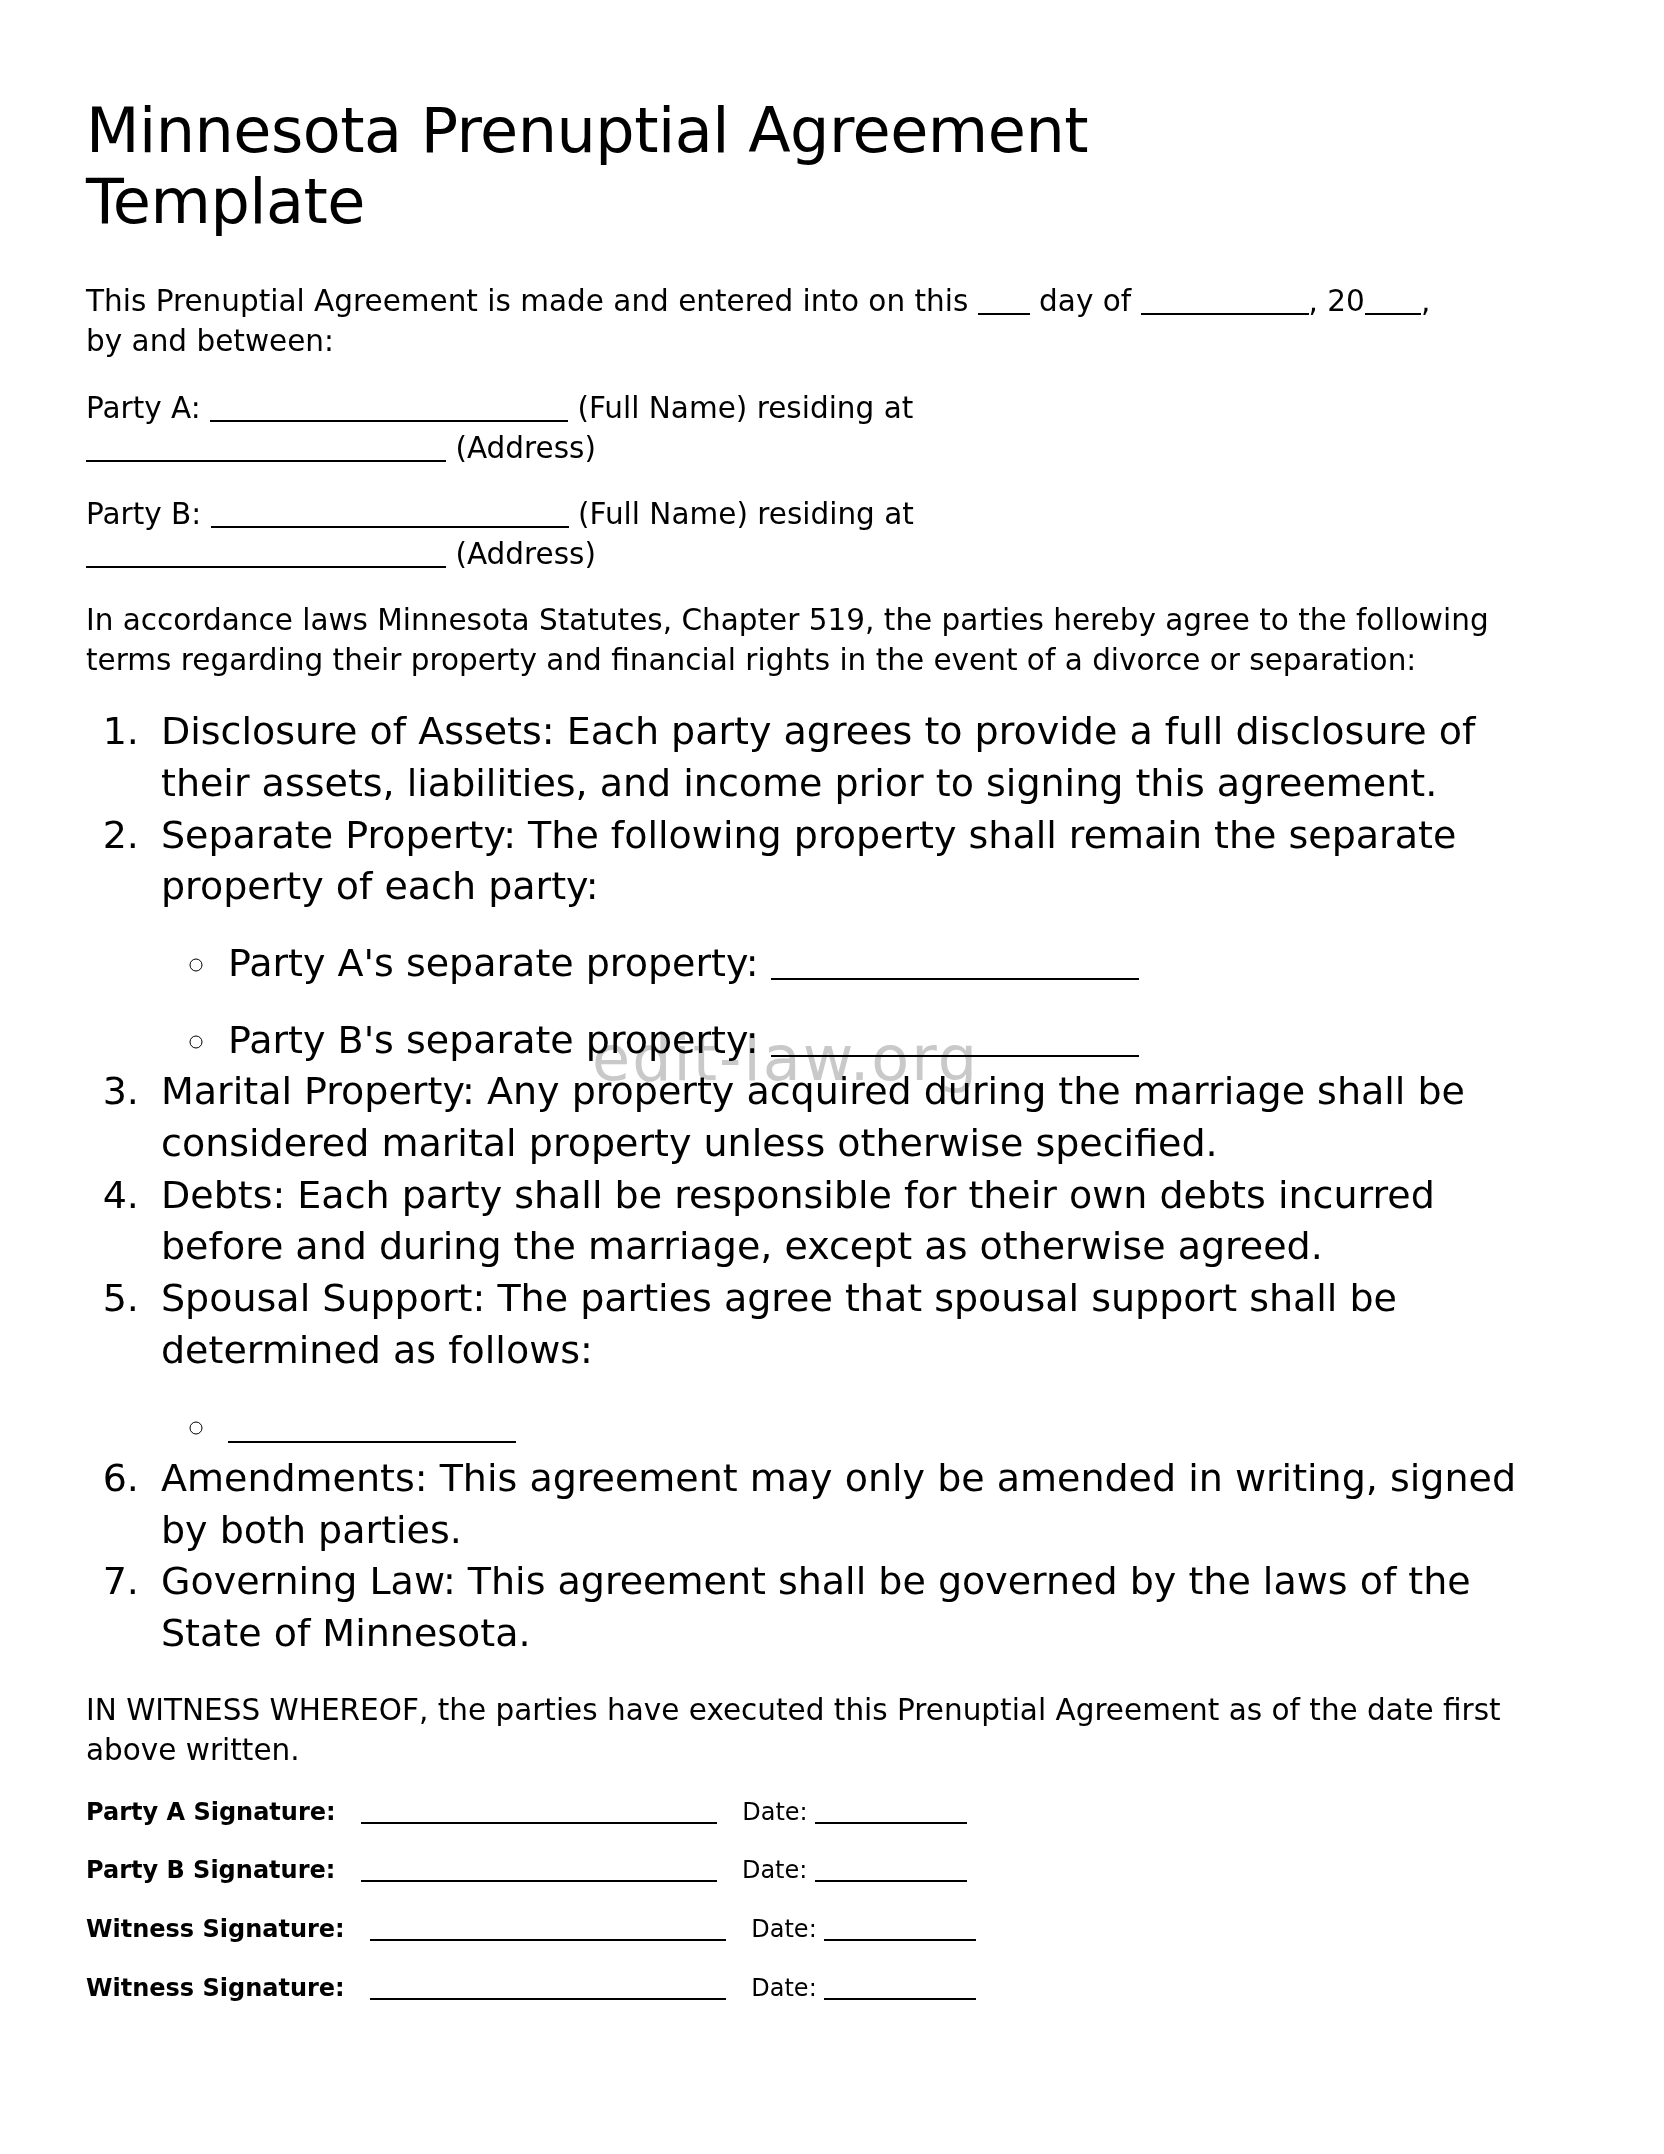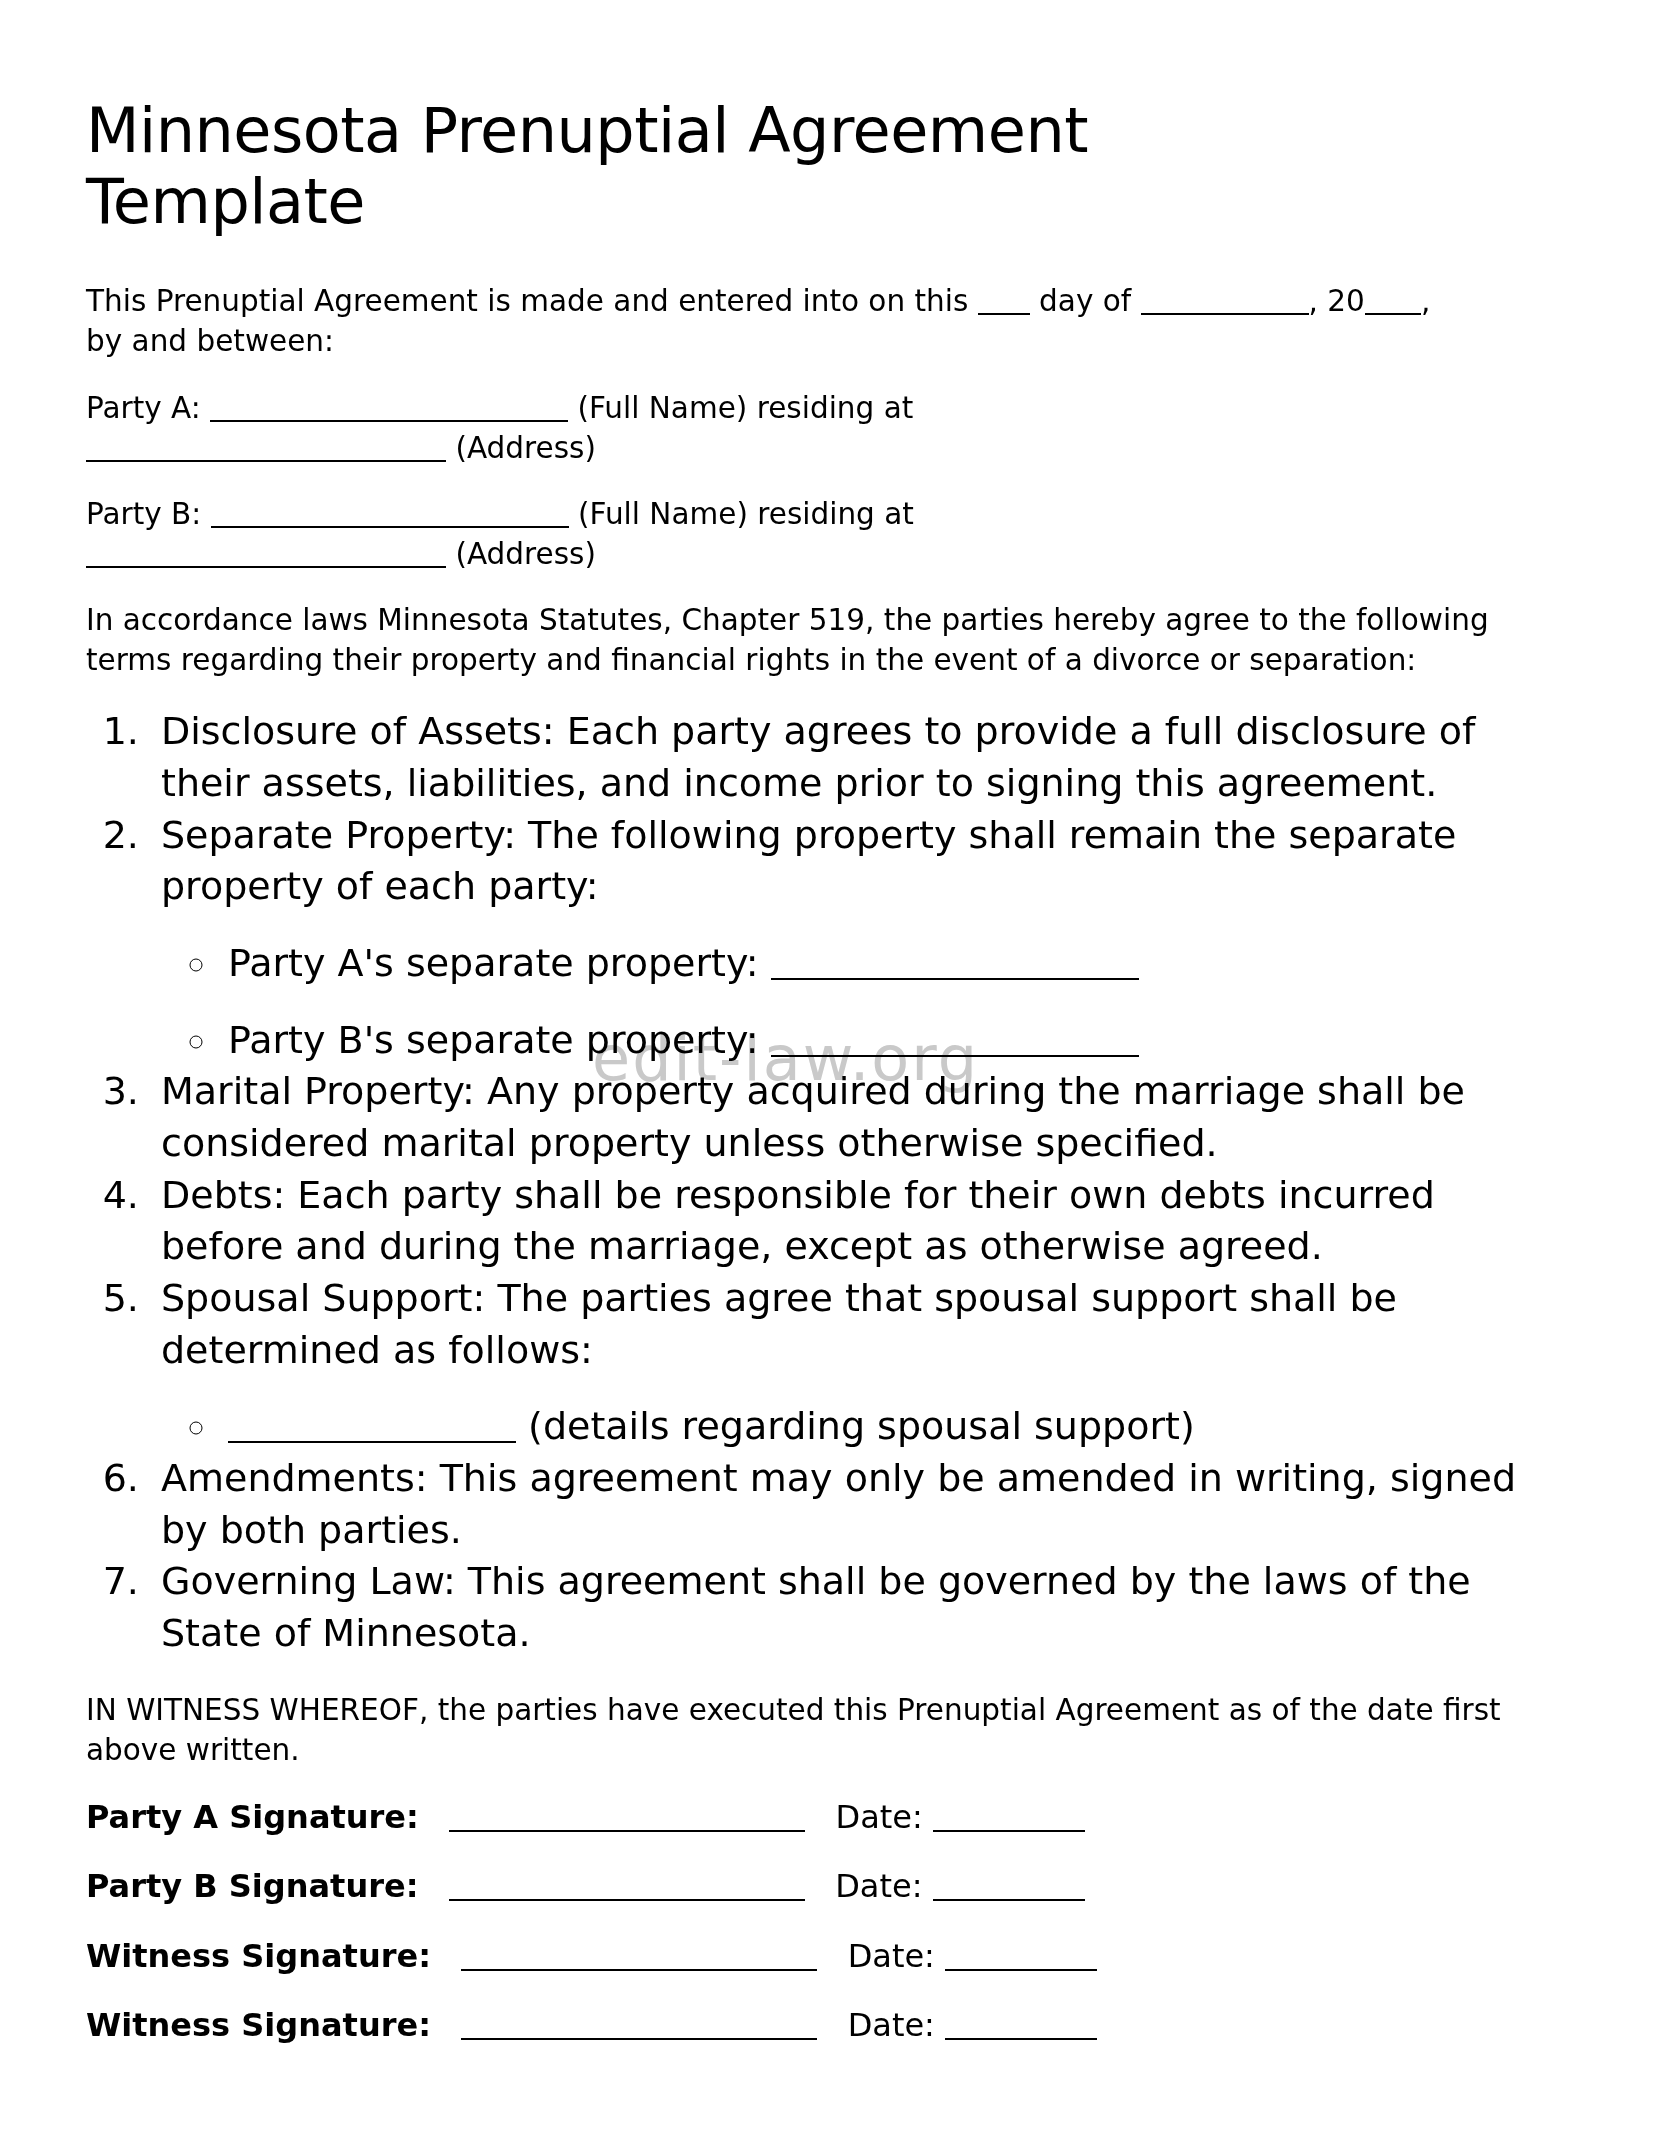--- a/index.html
+++ b/index.html
@@ -91,21 +91,21 @@
   }
   ul.subterms {
     list-style-type: circle;
     margin: 0;
     padding-left: 59px;
   }
   ul.subterms > li { padding-left: 8px; margin-top: 25px; }
 
   
   .sigline {
-    font-size: 32px;
+    font-size: 24px;
     line-height: 1.36;
     margin: 8px 0 26px 0;
     white-space: nowrap;
   }
   .sigline .lbl { font-weight: bold; }
   .sig-gap { display: inline-block; width: 10px; }
 </style>
 </head>
 <body>
 
@@ -172,21 +172,20 @@
 
       <li>
         <span class="strong">Debts:</span><span> Each party shall be responsible for their own debts incurred before and during the marriage, except as otherwise agreed.</span>
       </li>
 
       <li>
         <span class="strong">Spousal Support:</span><span> The parties agree that spousal support shall be determined as follows:</span>
         <ul class="subterms">
           <li>
             <span class="blank b-spousal"></span>
-            <span>(details regarding spousal support)</span>
           </li>
         </ul>
       </li>
 
       <li>
         <span class="strong">Amendments:</span><span> This agreement may only be amended in writing, signed by both parties.</span>
       </li>
 
       <li>
         <span class="strong">Governing Law:</span><span> This agreement shall be governed by the laws of the State of Minnesota.</span>

